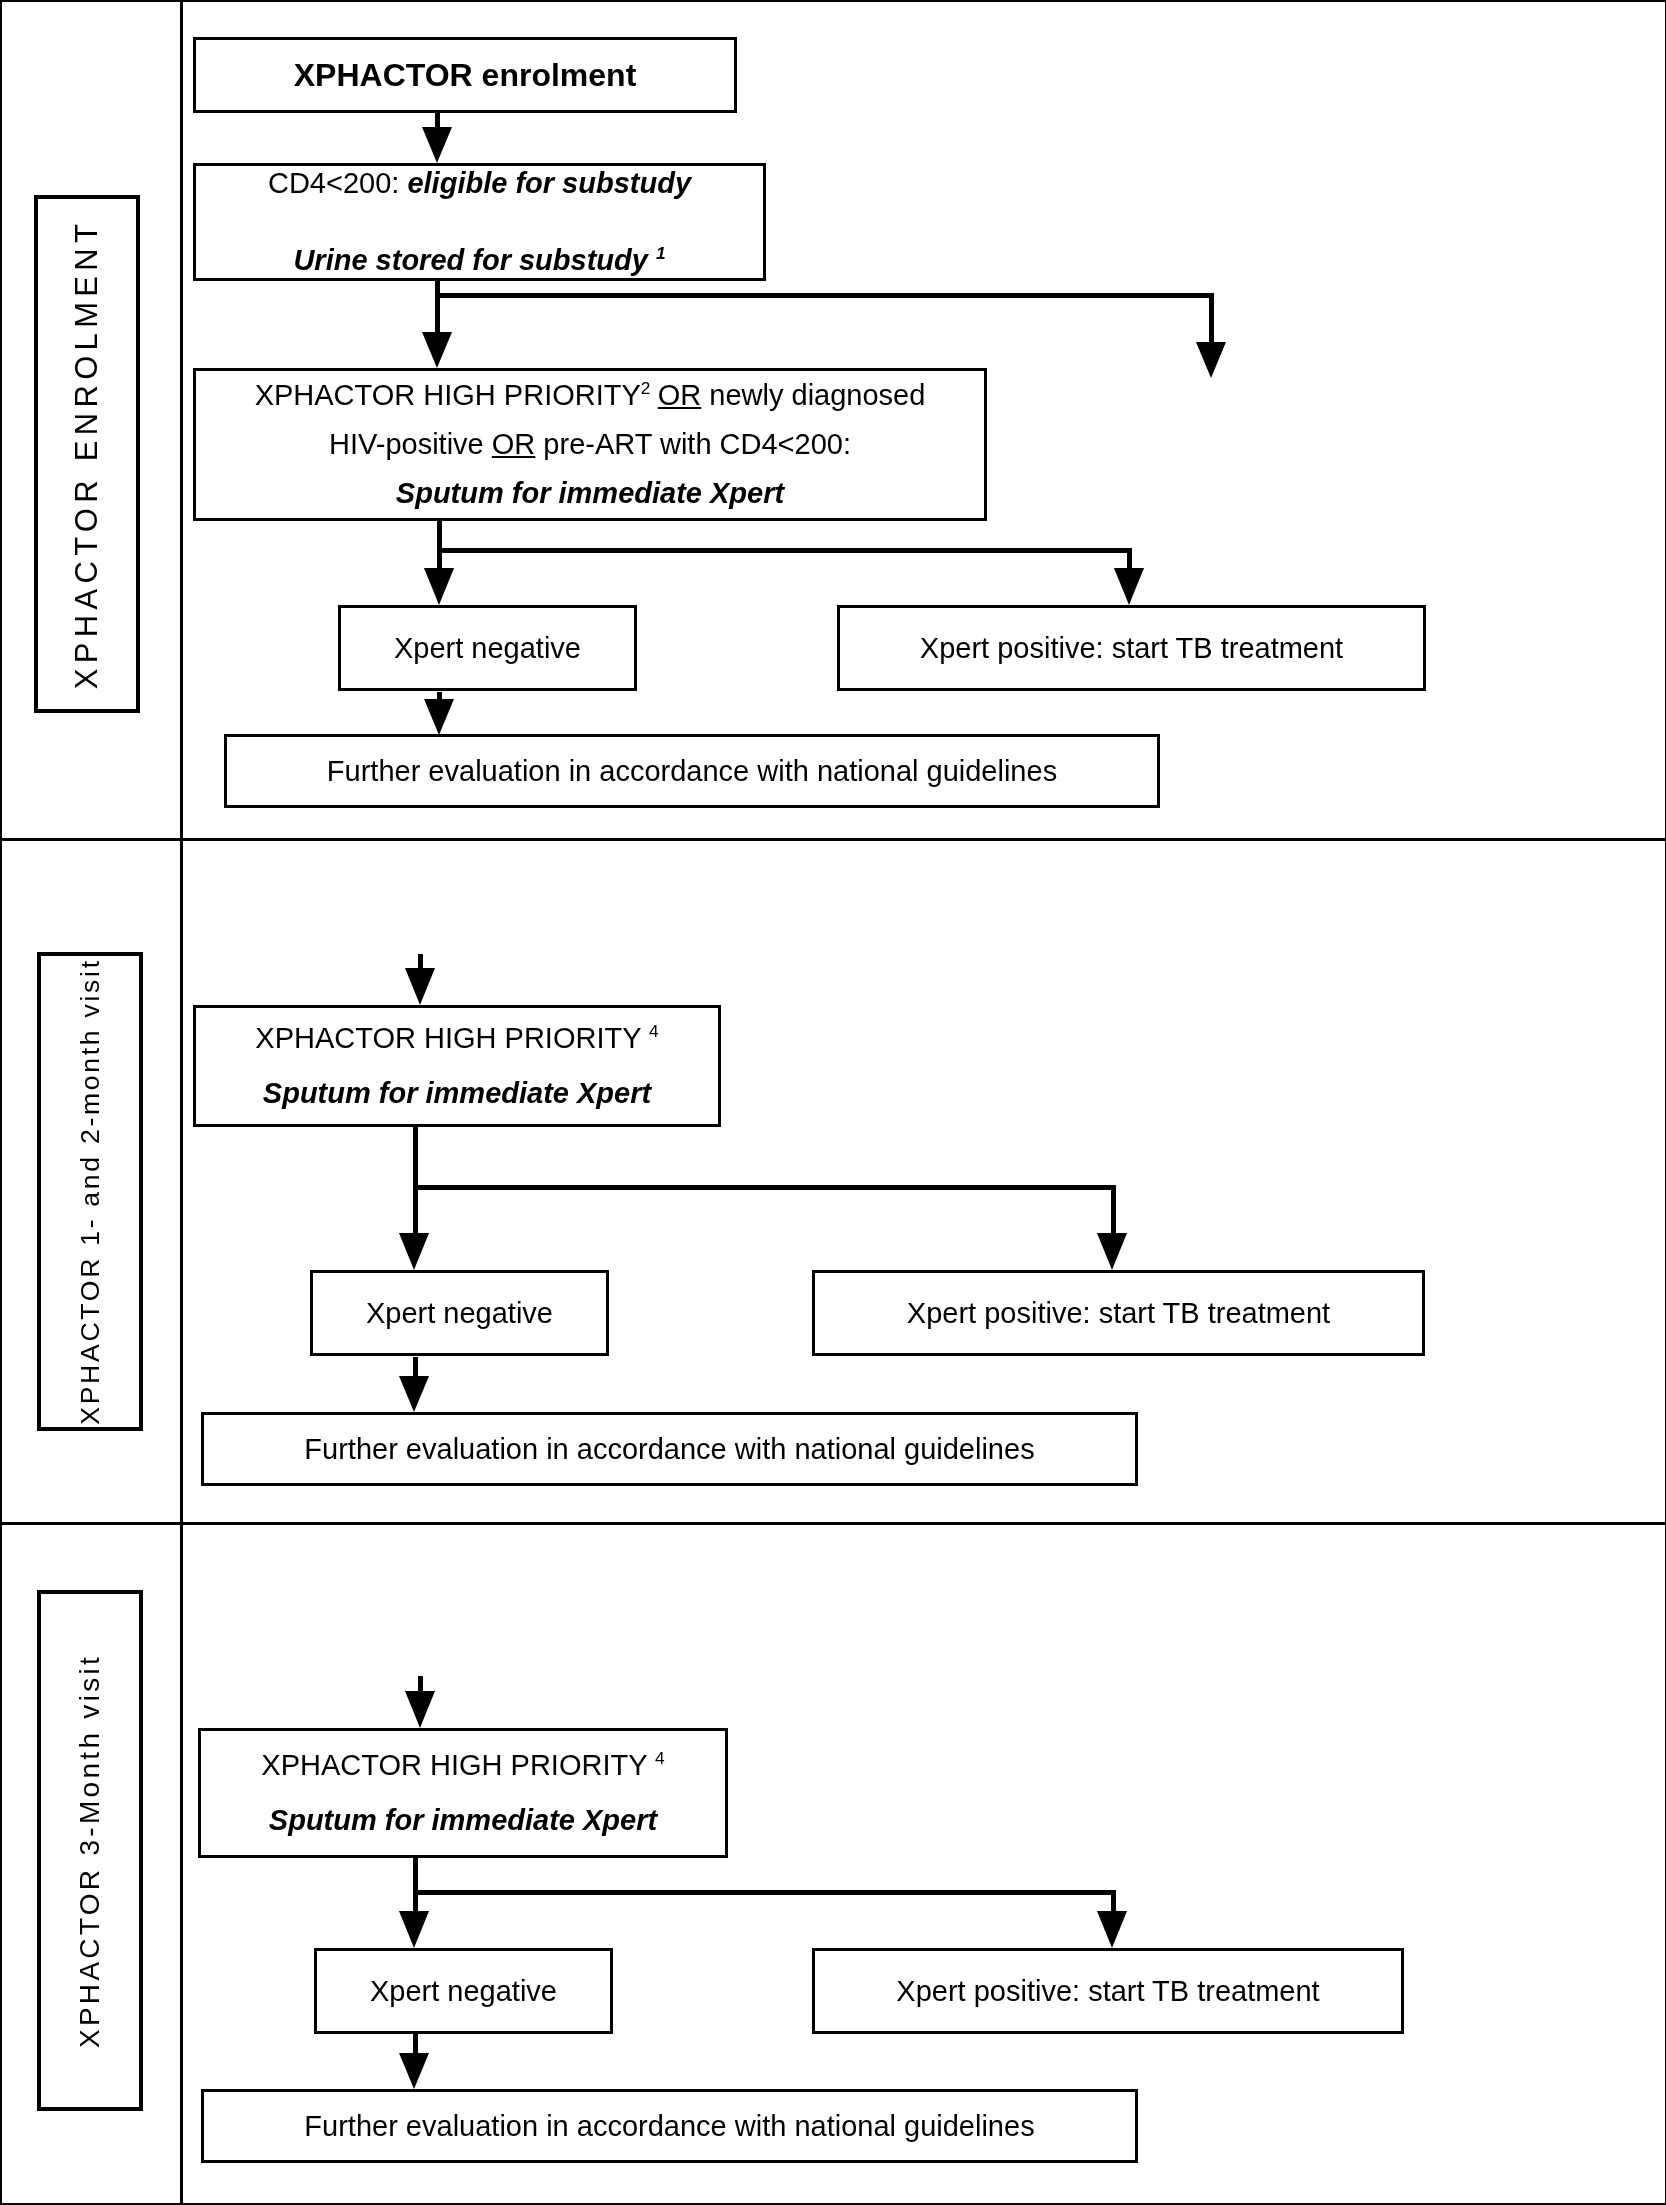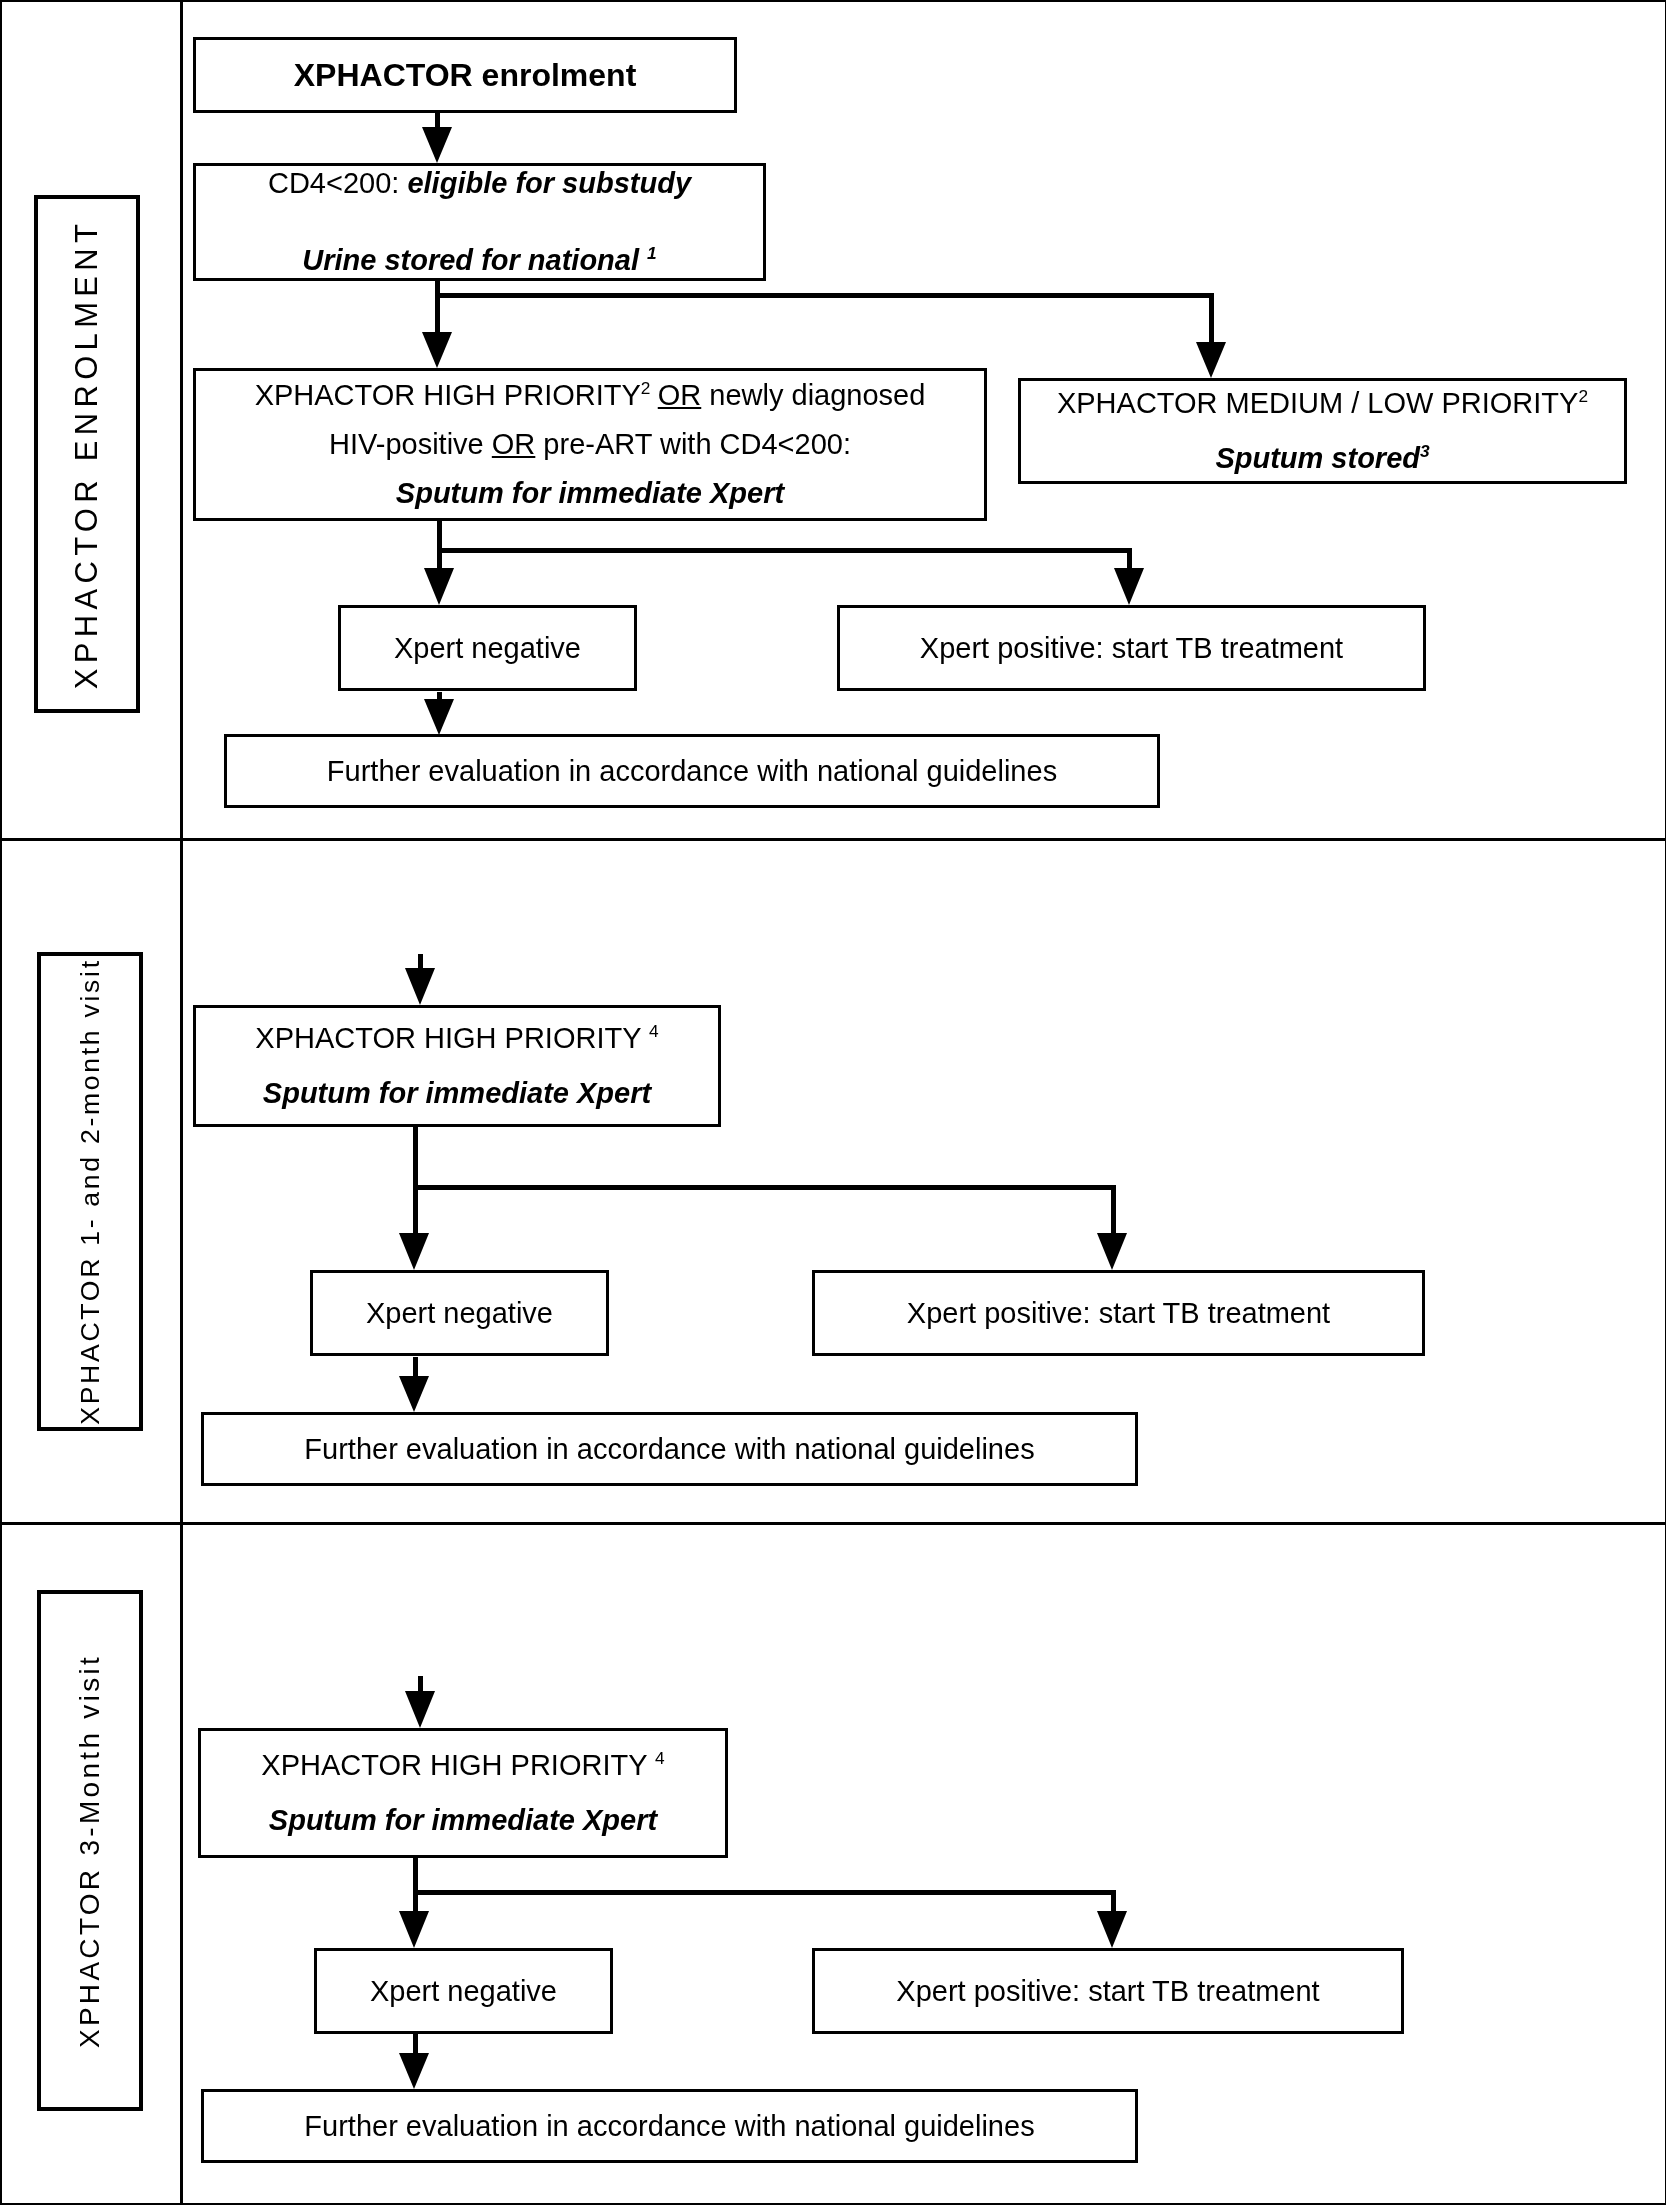--- a/index.html
+++ b/index.html
@@ -46,40 +46,36 @@
 
   <div class="box b t48" style="left:191px;top:35px;width:544px;height:76px;">
     <div class="line">XPHACTOR enrolment</div>
   </div>
 
   <div class="stem" style="left:433px;top:111px;width:4.7px;height:17.3px;"></div>
   <div class="head" style="left:420px;top:125px;border-top-width:36px;"></div>
 
   <div class="box t44 lh19" style="left:191px;top:161px;width:573px;height:118px;gap:21px;">
     <div class="line"><span>CD4&lt;200: </span><span class="bi">eligible for substudy</span></div>
-    <div class="line"><span class="bi">Urine stored for national </span><sup class="bi">1</sup></div>
+    <div class="line"><span class="bi">Urine stored for substudy </span><sup class="bi">1</sup></div>
   </div>
 
   <div class="stem" style="left:433px;top:279px;width:4.7px;height:16px;"></div>
   <div class="branch" style="left:433px;top:291px;width:776px;height:4.7px;"></div>
   <div class="stem" style="left:1207px;top:291px;width:4.7px;height:49px;"></div>
   <div class="head" style="left:1194px;top:340px;border-top-width:36px;"></div>
   <div class="stem" style="left:433px;top:291px;width:4.7px;height:39px;"></div>
   <div class="head" style="left:420px;top:330px;border-top-width:36px;"></div>
 
   <div class="box t43 lh17" style="left:191px;top:366px;width:794px;height:153px;align-items:center;">
     <div class="line"><span>XPHACTOR HIGH PRIORITY</span><sup>2</sup><span class="u orgap">OR</span><span> newly diagnosed</span></div>
     <div class="line"><span>HIV-positive </span><span class="u">OR</span><span> pre-ART with CD4&lt;200:</span></div>
     <div class="line bi">Sputum for immediate Xpert</div>
   </div>
 
-  <div class="box t44 lh19" style="left:1016px;top:376px;width:609px;height:106px;">
-    <div class="line"><span>XPHACTOR MEDIUM / LOW PRIORITY</span><sup>2</sup></div>
-    <div class="line"><span class="bi">Sputum stored</span><sup class="bi">3</sup></div>
-  </div>
 
   <div class="stem" style="left:435px;top:518px;width:4.7px;height:49px;"></div>
   <div class="branch" style="left:435px;top:546px;width:692px;height:4.7px;"></div>
   <div class="stem" style="left:1125px;top:546px;width:4.7px;height:22px;"></div>
   <div class="head" style="left:1112px;top:566px;"></div>
   <div class="head" style="left:422px;top:566px;"></div>
 
   <div class="box t44" style="left:336px;top:603px;width:299px;height:86px;">
     <div class="line">Xpert negative</div>
   </div>

